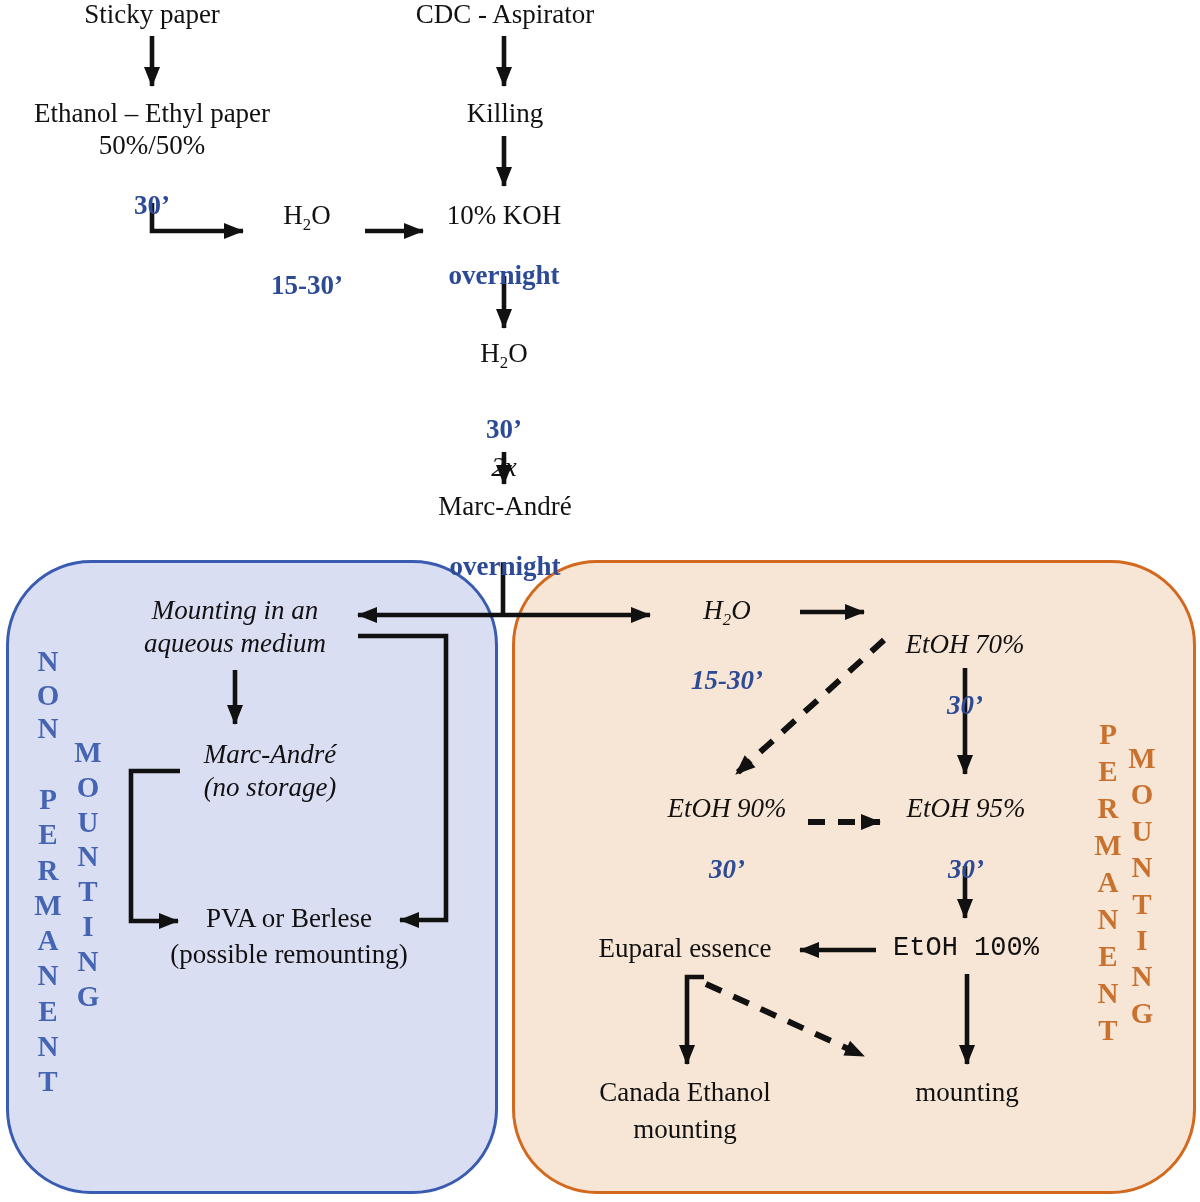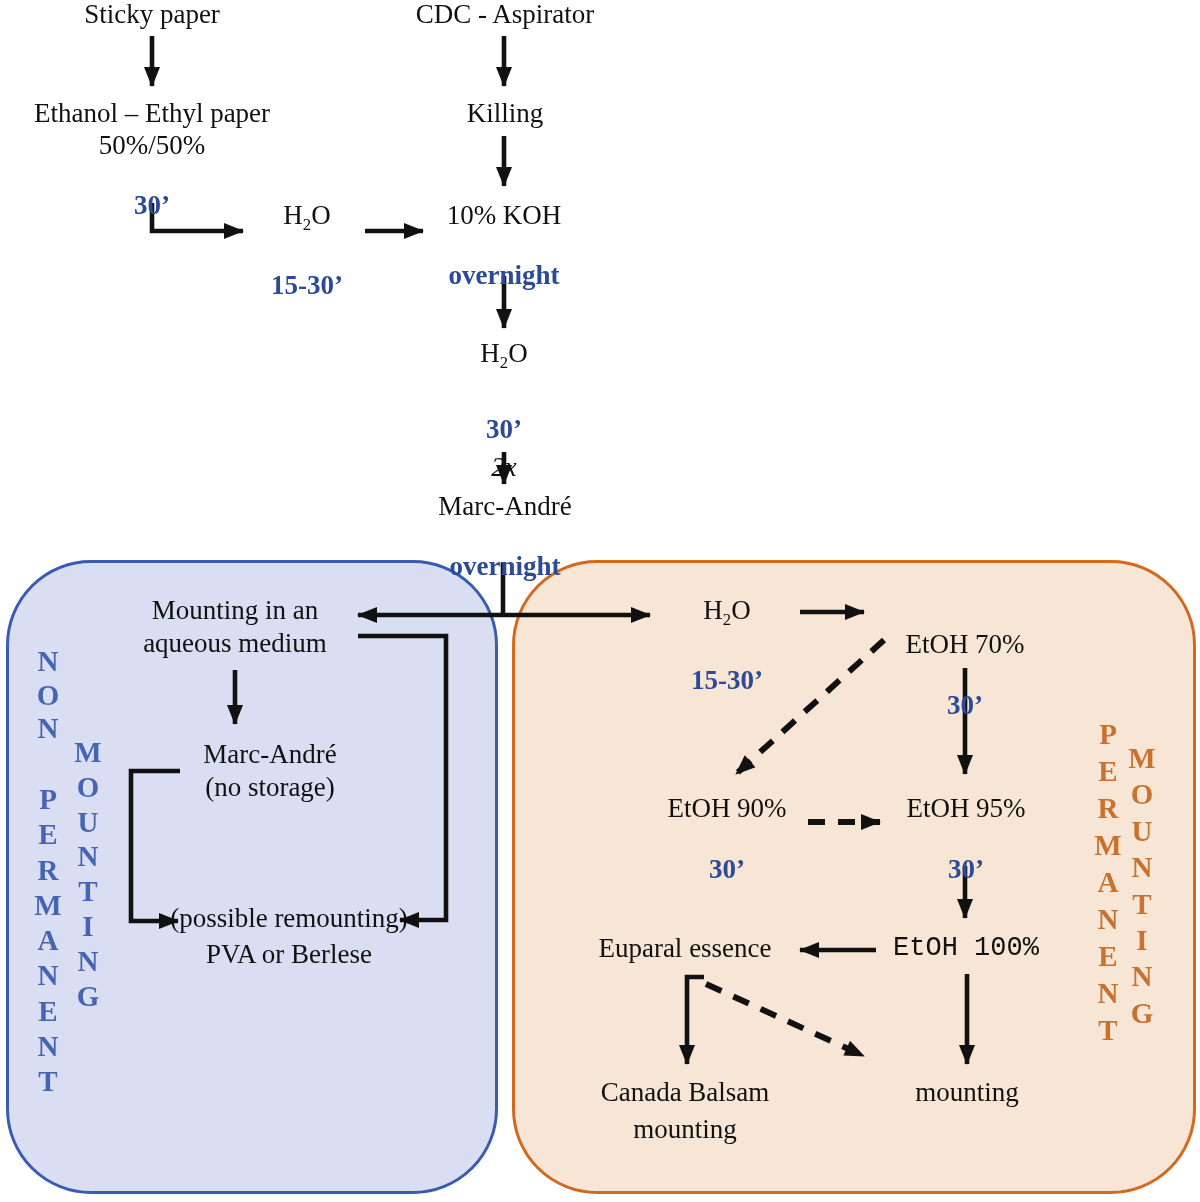--- a/index.html
+++ b/index.html
@@ -26,21 +26,21 @@
   #arrow-layer{position:absolute;left:0;top:0;z-index:2;}
   .arr{stroke:#111111;stroke-width:4.6;fill:none;}
   .arrd{stroke:#111111;stroke-width:6;fill:none;stroke-dasharray:17 13;}
   .node{
     position:absolute;z-index:3;
     transform:translateX(-50%);
     text-align:center;
     font-size:27px;color:#111111;
     line-height:32px;white-space:nowrap;
   }
-  .lh33{line-height:33px;}
+  .lh33{line-height:33px;font-style:italic;}
   .lh36{line-height:36px;}
   .lh37{line-height:37px;}
   .lh38{line-height:38px;}
   .time{color:#2C4A96;font-weight:bold;margin-top:28px;}
   .repeat{font-style:italic;}
   sub{font-size:0.62em;}
   sup{font-size:0.6em;}
   .vletters{
     position:absolute;z-index:3;
     width:44px;
@@ -136,22 +136,22 @@
     <div>Mounting in an</div>
     <div>aqueous medium</div>
   </div>
 
   <div class="node lh33" style="left:270px;top:738px;">
     <div>Marc-André</div>
     <div>(no storage)</div>
   </div>
 
   <div class="node lh36" style="left:289px;top:900px;">
+    <div>PVA or Berlese</div>
     <div>(possible remounting)</div>
-    <div>PVA or Berlese</div>
   </div>
 
   <div class="node lh33" style="left:727px;top:594px;">
     <div><span>H</span><sub>2</sub><span>O</span></div>
     <div class="time">15-30’</div>
   </div>
 
   <div class="node lh33" style="left:965px;top:628px;">
     <div>EtOH 70%</div>
     <div class="time">30’</div>
@@ -169,21 +169,21 @@
 
   <div class="node" style="left:966px;top:932px;font-family:Liberation Mono, monospace;">
     <div>EtOH 100%</div>
   </div>
 
   <div class="node" style="left:685px;top:932px;">
     <div>Euparal essence</div>
   </div>
 
   <div class="node lh37" style="left:685px;top:1074px;">
-    <div>Canada Balsam</div>
+    <div>Canada Ethanol</div>
     <div>mounting</div>
   </div>
 
   <div class="node lh37" style="left:967px;top:1074px;">
     <div>mounting</div>
   </div>
 
   <div class="vletters vblue" style="left:26px;top:645px;line-height:33.5px;">
       <div>N</div>
       <div>O</div>

